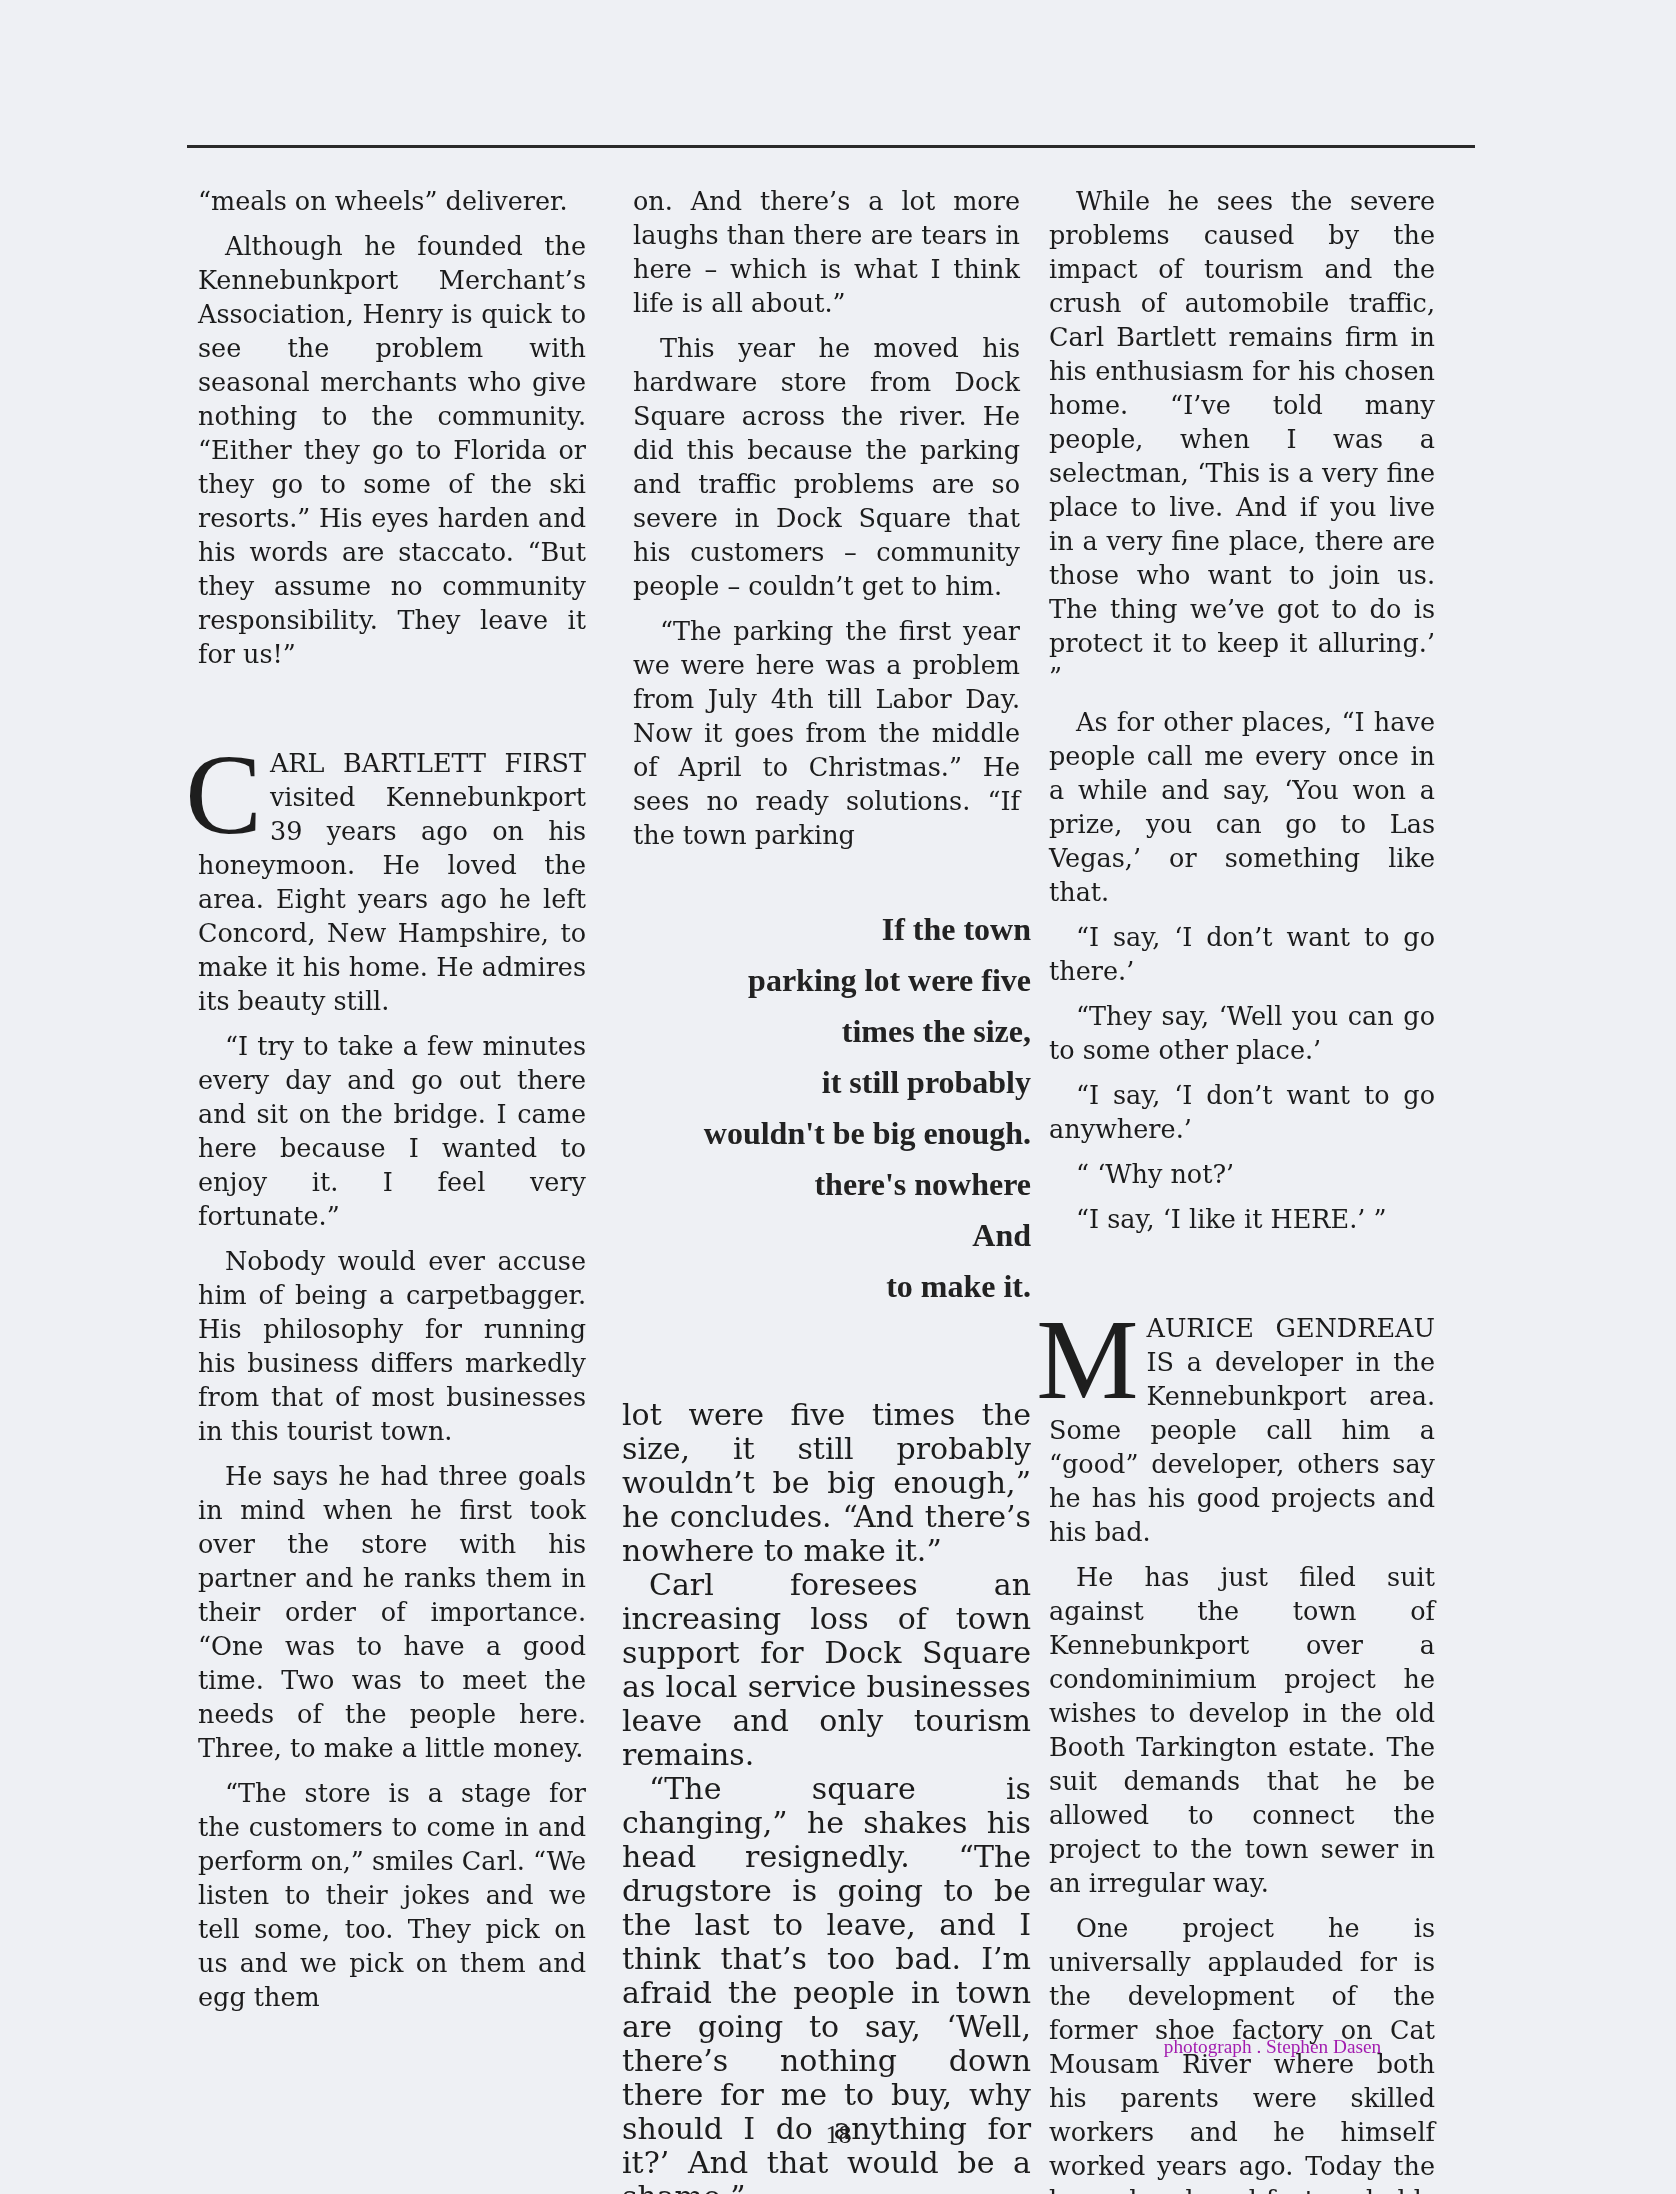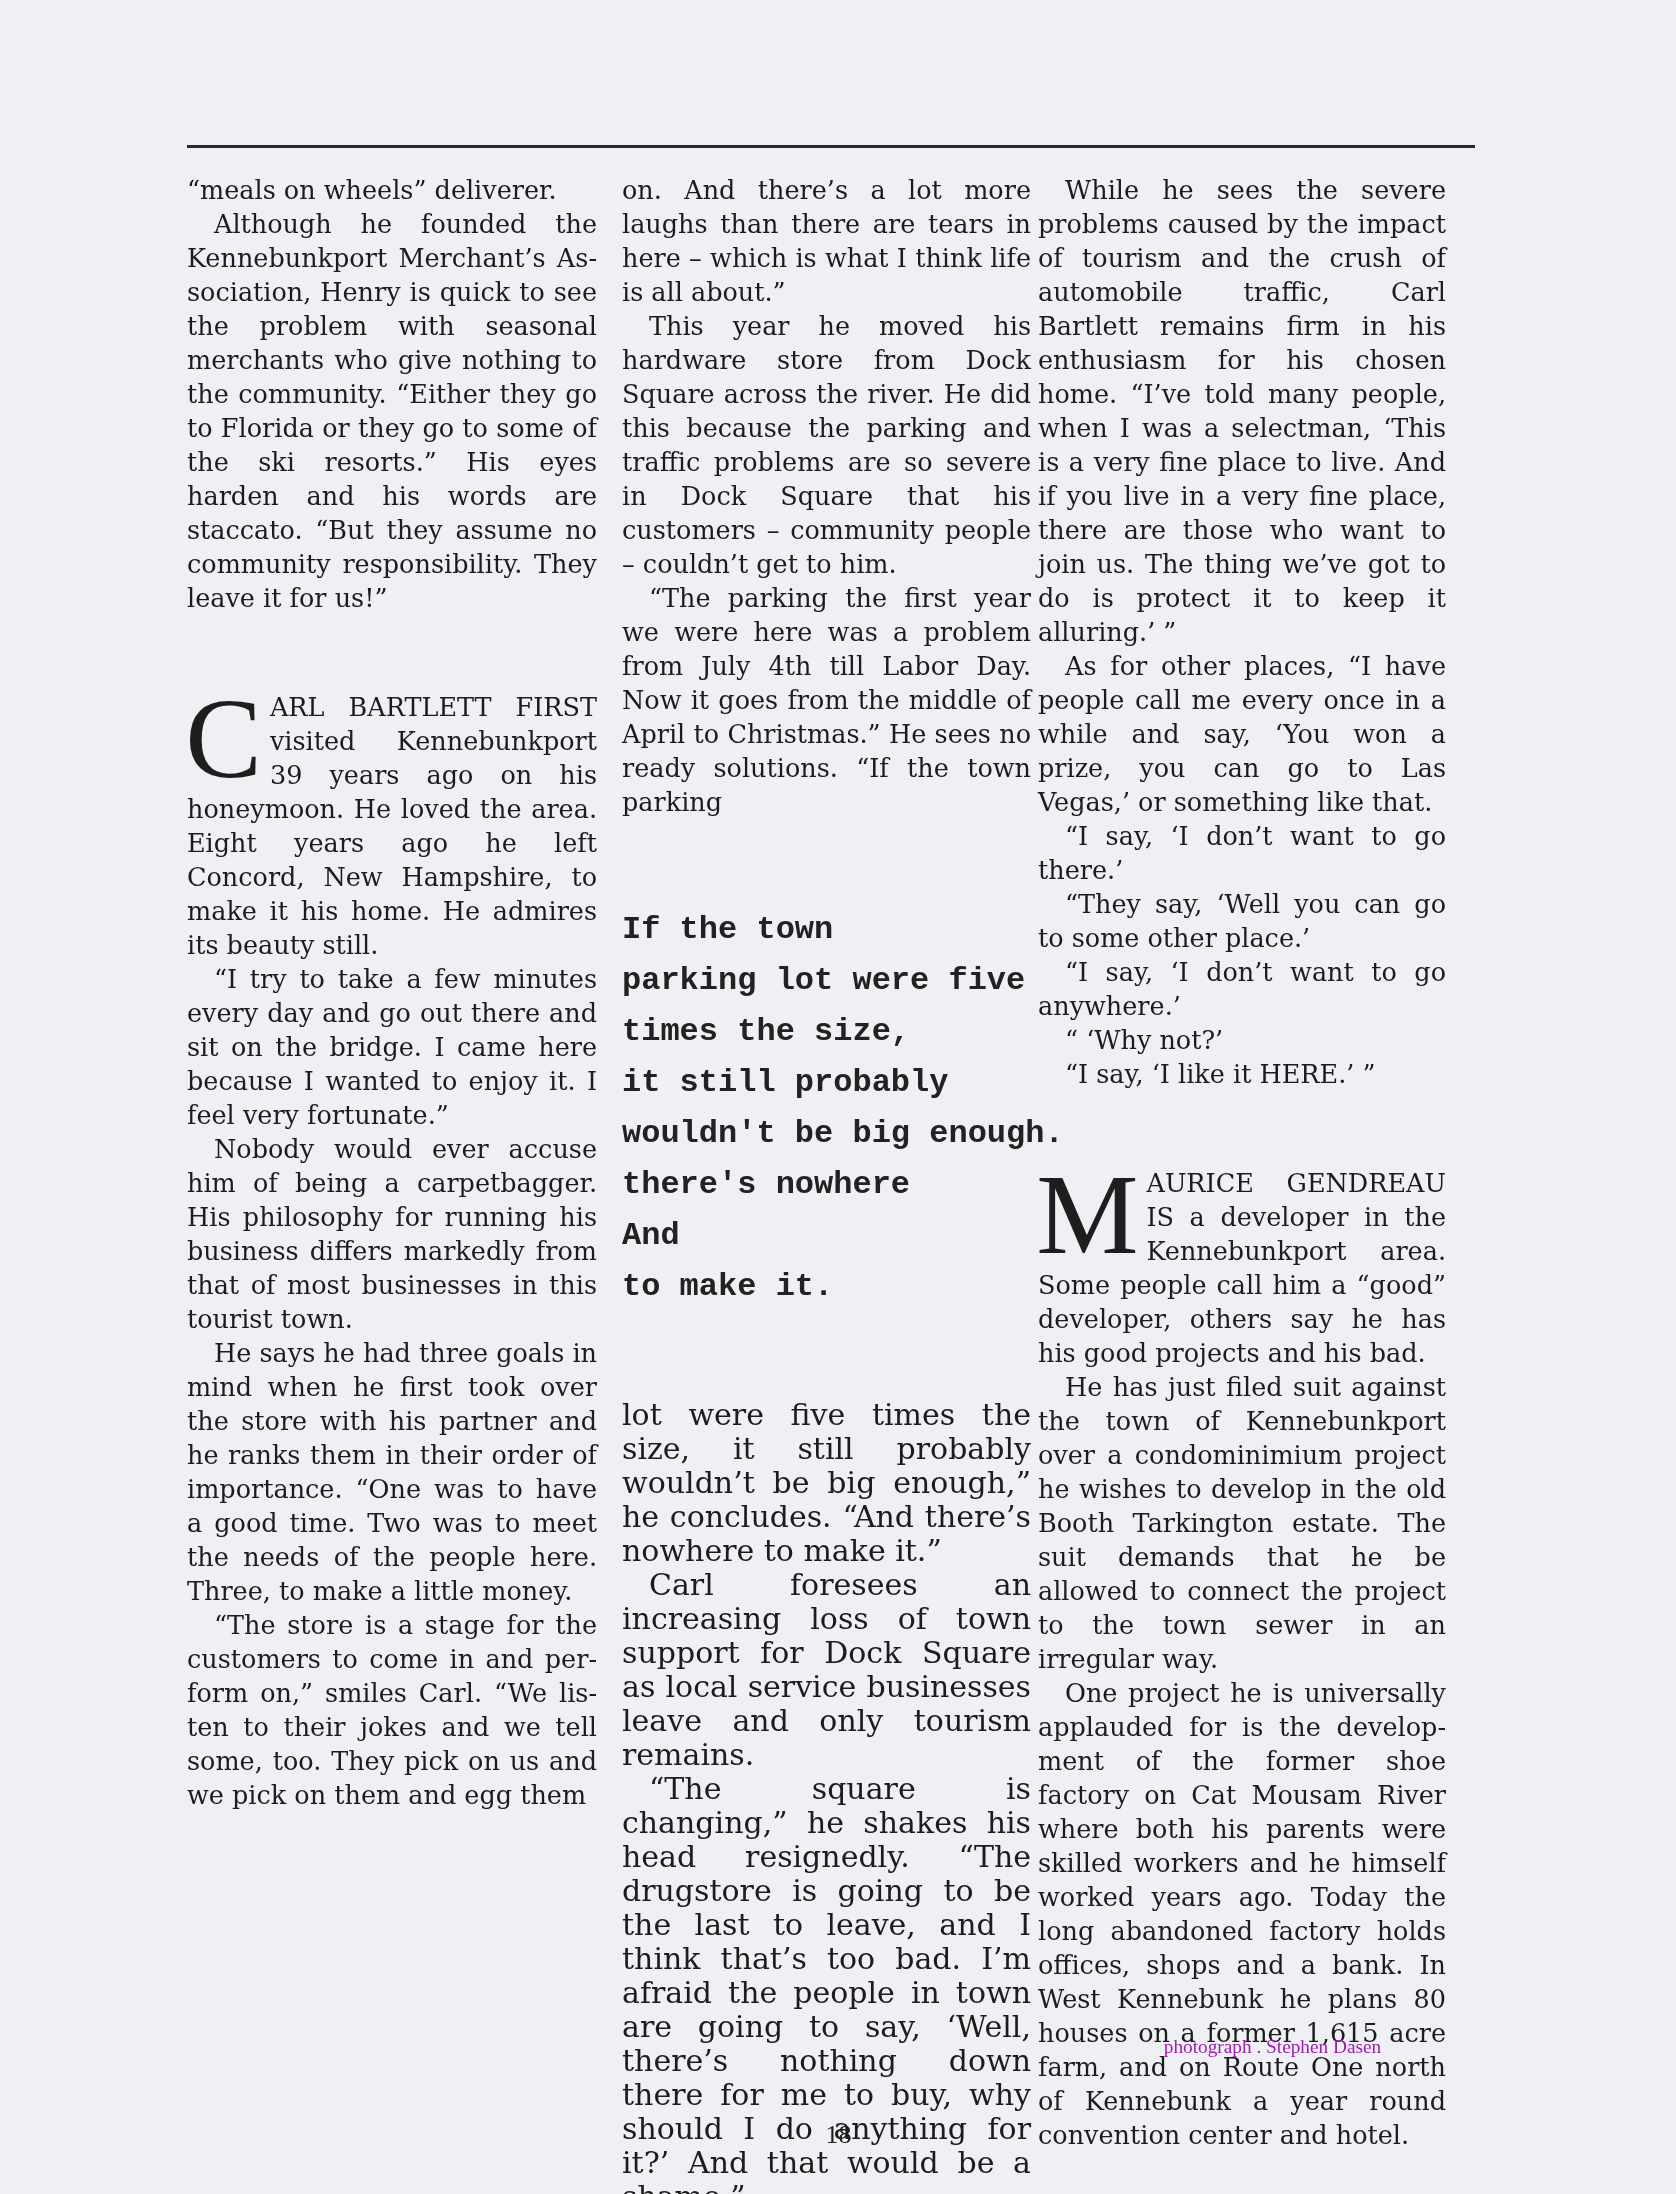--- a/index.html
+++ b/index.html
@@ -16,36 +16,36 @@
     background: #2a2a2a;
   }
   .col {
     position: absolute; top: 173px; width: 410px;
     font-size: 25.5px; line-height: 34px;
     text-align: justify; hyphens: manual;
   }
   #col1 { left: 187px; }
   #col2 { left: 622px; width: 409px; }
   #col3 { left: 1038px; width: 408px; }
-  .col p { margin: 0; text-indent: 27px; }
+  .col p { margin: 11px; text-indent: 27px; }
   .col p.noindent { text-indent: 0; }
   .dropsec { margin-top: 75px; }
   .dropcap {
     float: left;
     font-family: "Liberation Serif", "DejaVu Serif", serif;
     font-size: 115px; line-height: 88px;
     height: 92px; margin: 5.3px 8px 0 -1.8px;
     color: #1e1e1e;
   }
   .dropsec p.lead { text-indent: 0; }
   .pullquote {
     position: absolute; left: 622px; width: 409px; top: 904px;
-    font-family: Liberation Mono, monospace;
+    font-family: Liberation Serif, serif;
     font-weight: bold; font-size: 32px; line-height: 51px;
-    text-align: left; color: #222;
+    text-align: right; color: #222;
   }
   .pullquote div { white-space: nowrap; }
   .credit {
     position: absolute; left: 1097px; width: 351px; top: 2036px;
     font-family: "Liberation Serif", serif; font-size: 19.3px; text-align: center;
     color: #a21caf;
   }
   .pagenum {
     position: absolute; left: 812px; width: 53px; top: 2120px;
     font-family: "Liberation Serif", serif; font-size: 26px; text-align: center;

